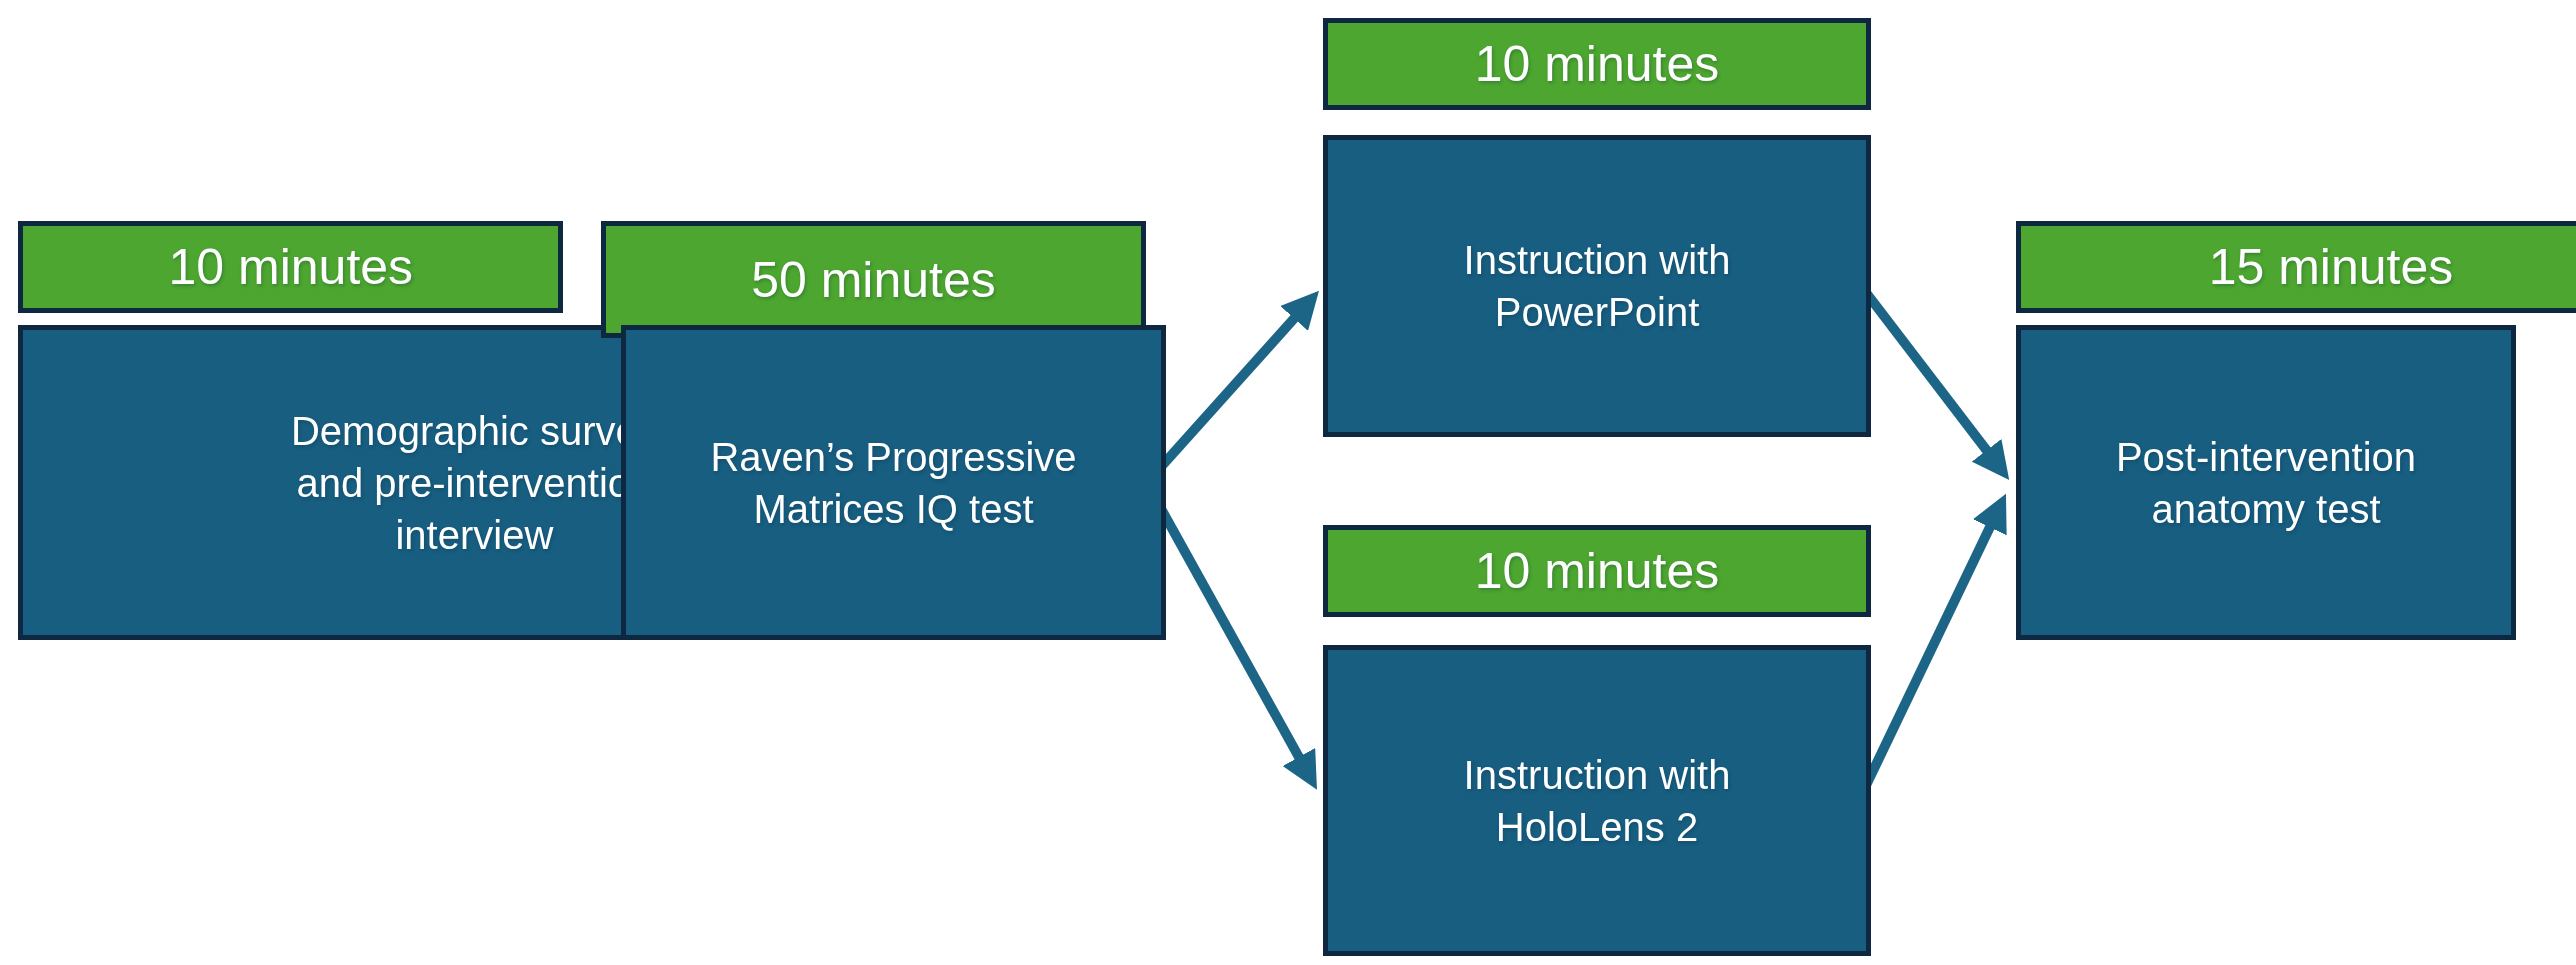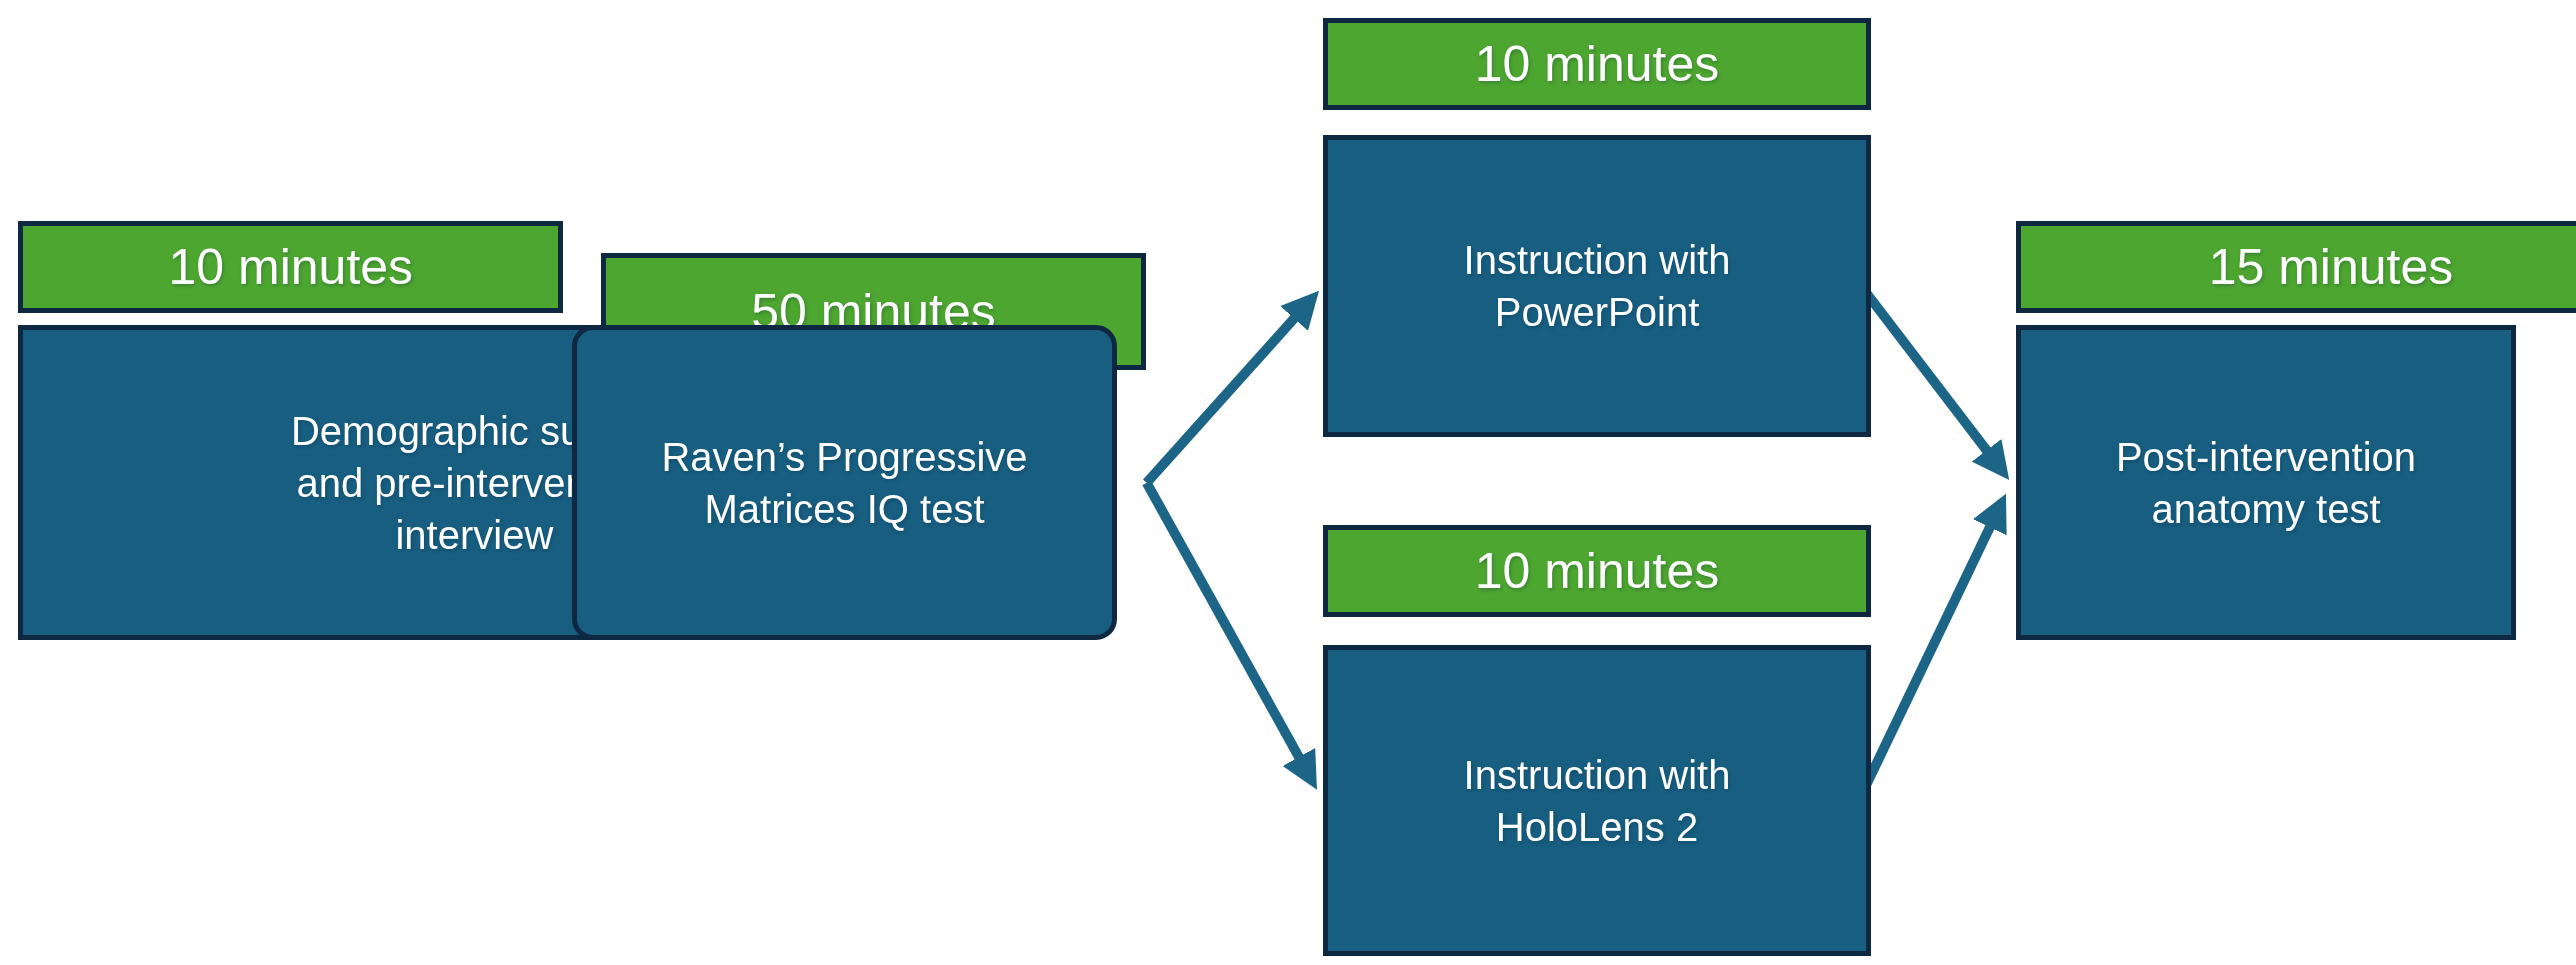--- a/index.html
+++ b/index.html
@@ -50,22 +50,22 @@
     stroke: var(--arrow, #1D6587);
     stroke-width: 15;
     fill: none;
   }
   .ahead {
     fill: var(--arrow, #1D6587);
   }
   
   #n0d { left: 18.3px;   top: 221px; width: 545px; height: 92px; }
   #n0s { left: 18.3px;   top: 325px; width: 651px; height: 315px; justify-content: flex-end; }
-  #n1d { left: 601px;  top: 221px; width: 545px; height: 117px; margin-top: 32px; }
-  #n1s { left: 572px;  top: 325px; width: 545px; height: 315px; border-radius: 21px; }
+  #n1d { left: 601px;  top: 221px; width: 545px; height: 117px; }
+  #n1s { left: 621px;  top: 325px; width: 545px; height: 315px; }
   #n2d { left: 1323px; top: 17.7px;  width: 548px; height: 92px; }
   #n2s { left: 1323px; top: 135px; width: 548px; height: 302px; }
   #n3d { left: 1323px; top: 525px; width: 548px; height: 92px; }
   #n3s { left: 1323px; top: 645px; width: 548px; height: 311px; }
   #n4d { left: 2016px; top: 221px; width: 630px; height: 92px; }
   #n4s { left: 2016px; top: 325px; width: 500px; height: 315px; }
 </style>
 </head>
 <body>
 

